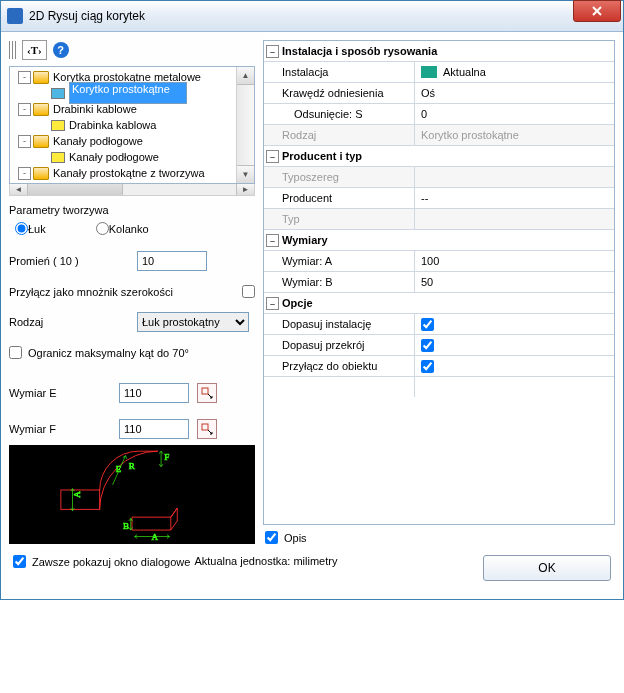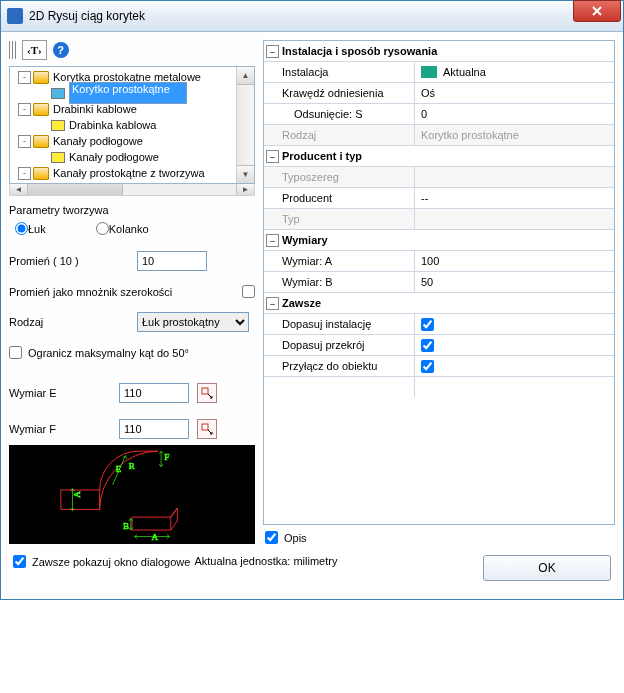--- a/index.html
+++ b/index.html
@@ -157,34 +157,34 @@
             <span>Kolanko</span>
           </label>
       </div>
 
       <div class="frow">
         <div class="flabel">Promień ( 10 )</div>
         <input class="txt" value="10" style="">
       </div>
 
       <div class="chk-row">
-        <span>Promień jako mnożnik szerokości</span>
+        <span>Przyłącz jako mnożnik szerokości</span>
         <input type="checkbox" style="">
       </div>
 
       <div class="frow">
         <div class="flabel">Rodzaj</div>
         <select class="sel">
           <option>Łuk prostokątny</option>
         </select>
       </div>
 
       <div class="frow" style="margin-top:8px">
         <input type="checkbox" style="margin-right: 6px;">
-        <span>Ogranicz maksymalny kąt do 50°</span>
+        <span>Ogranicz maksymalny kąt do 70°</span>
       </div>
 
       <div class="frow" style="margin-top:18px">
         <div class="flabel" style="width:110px">Wymiar E</div>
         <input class="txt" value="110" style="">
         <div class="pickbtn">
           <svg>
               <rect x="1" y="1" width="6" height="6" fill="none" stroke="#c0392b"></rect>
               <path d="M7 7 L11 11" stroke="#000"></path>
               <path d="M9 11 L11 11 L11 9" fill="none" stroke="#000"></path>
@@ -299,21 +299,21 @@
             <div class="pg-v">100</div>
           </div>
         <div class="pg-row">
             <div class="pg-k">Wymiar: B</div>
             <div class="pg-v">50</div>
           </div>
 
         <div class="pg-row pg-cat">
             <div class="pg-k" style="width:100%">
               <span class="exp">–</span>
-              <span>Zawsze</span>
+              <span>Opcje</span>
             </div>
           </div>
         <div class="pg-row">
             <div class="pg-k">Dopasuj instalację</div>
             <div class="pg-v">
               <input type="checkbox" class="ck" checked="" style="">
             </div>
           </div>
         <div class="pg-row">
             <div class="pg-k">Dopasuj przekrój</div>

